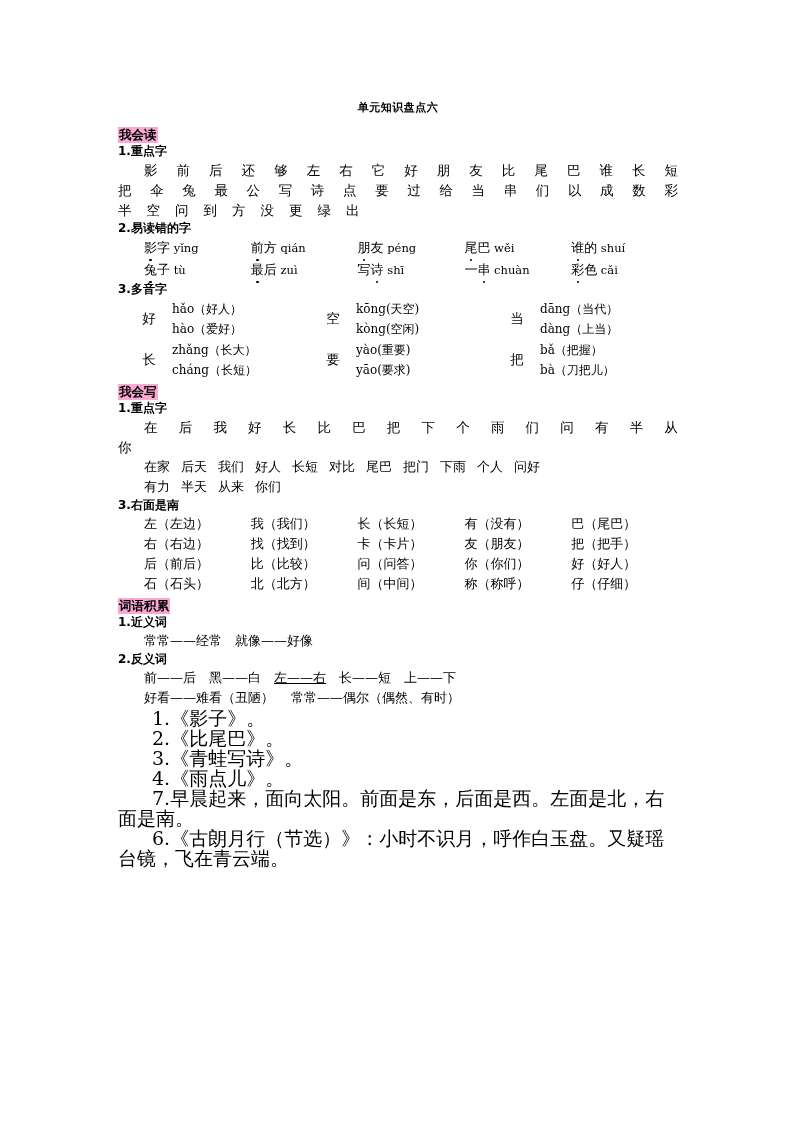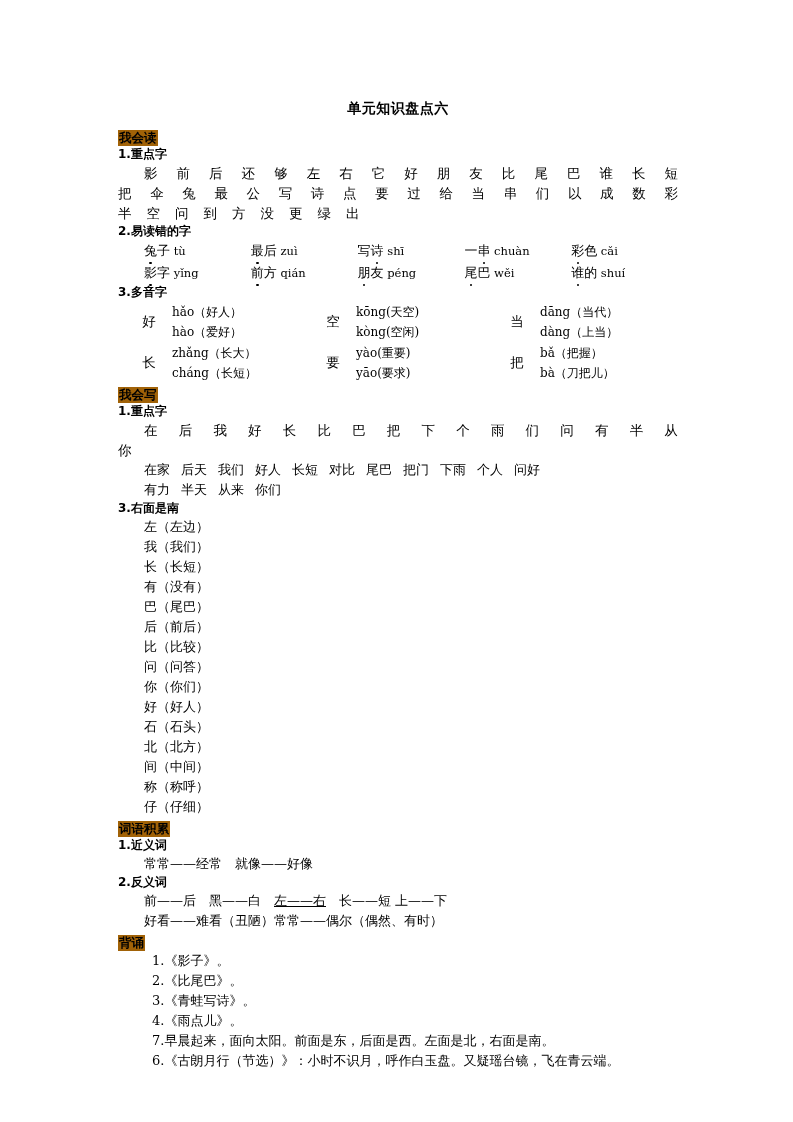--- a/index.html
+++ b/index.html
@@ -18,29 +18,29 @@
   .page {
     position: absolute;
     left: 118px;
     top: 0;
     width: 560px;
   }
   .doc-title {
     text-align: center;
     font-family: "DejaVu Sans", "Liberation Sans", sans-serif;
     font-weight: bold;
-    font-size: 14px;
+    font-size: 11px;
     letter-spacing: 0.5px;
     margin: 0;
     padding-top: 100px;
     padding-bottom: 8px;
   }
   .hl-head {
     display: inline-block;
-    background: #a16207;
+    background: #f9a8d4;
     font-family: "DejaVu Sans", "Liberation Sans", sans-serif;
     font-weight: bold;
     font-size: 12.5px;
     line-height: 16px;
     padding: 0 1px;
     margin-top: 2px;
   }
   .hl-head-wrap { margin: 2px 0 0 0; line-height: 17px; }
   .sub-head {
     font-family: "DejaVu Sans", "Liberation Sans", sans-serif;
@@ -103,36 +103,35 @@
   }
   .poly-readings { font-size: 12px; line-height: 20px; }
   .poly-readings div { white-space: nowrap; }
 
   
   .xjz-row {
     display: flex;
     padding-left: 26px;
     font-size: 13px;
     line-height: 20px;
-    flex-direction: column;
   }
   .xjz-cell { width: 107px; white-space: nowrap; }
 
   
   .wordlist {
     padding-left: 26px;
     font-size: 13px;
     line-height: 20px;
     white-space: nowrap;
   }
   .wordlist span { display: inline-block; }
 
   .recite-item {
     padding-left: 34px;
-    font-size: 13px;
+    font-size: 19px;
     line-height: 20px;
   }
   .recite-item.wrap { padding-left: 0; text-indent: 34px; white-space: normal; }
 </style>
 </head>
 <body>
 
 <div class="page">
 
   <div class="doc-title">单元知识盘点六</div>
@@ -191,33 +190,33 @@
       <span style="margin-right: 15px;">方</span>
       <span style="margin-right: 15px;">没</span>
       <span style="margin-right: 15px;">更</span>
       <span style="margin-right: 15px;">绿</span>
       <span style="margin-right: 15px;">出</span>
     </div>
 
   <div class="sub-head">
     <span>2.</span><span>易读错的字</span>
   </div>
+  <div class="dotted-row" id="d1">
+      <div class="dotted-cell"><span class="dot">影</span><span>字</span><span class="py"> yǐng</span></div>
+      <div class="dotted-cell"><span class="dot">前</span><span>方</span><span class="py"> qián</span></div>
+      <div class="dotted-cell"><span class="dot">朋</span><span>友</span><span class="py"> péng</span></div>
+      <div class="dotted-cell"><span class="dot">尾</span><span>巴</span><span class="py"> wěi</span></div>
+      <div class="dotted-cell"><span class="dot">谁</span><span>的</span><span class="py"> shuí</span></div>
+    </div>
   <div class="dotted-row" id="d2">
       <div class="dotted-cell"><span class="dot">兔</span><span>子</span><span class="py"> tù</span></div>
       <div class="dotted-cell"><span class="dot">最</span><span>后</span><span class="py"> zuì</span></div>
       <div class="dotted-cell"><span>写</span><span class="dot">诗</span><span class="py"> shī</span></div>
       <div class="dotted-cell"><span>一</span><span class="dot">串</span><span class="py"> chuàn</span></div>
       <div class="dotted-cell"><span class="dot">彩</span><span>色</span><span class="py"> cǎi</span></div>
-    </div>
-  <div class="dotted-row" id="d1">
-      <div class="dotted-cell"><span class="dot">影</span><span>字</span><span class="py"> yǐng</span></div>
-      <div class="dotted-cell"><span class="dot">前</span><span>方</span><span class="py"> qián</span></div>
-      <div class="dotted-cell"><span class="dot">朋</span><span>友</span><span class="py"> péng</span></div>
-      <div class="dotted-cell"><span class="dot">尾</span><span>巴</span><span class="py"> wěi</span></div>
-      <div class="dotted-cell"><span class="dot">谁</span><span>的</span><span class="py"> shuí</span></div>
     </div>
 
   <div class="sub-head">
     <span>3.</span><span>多音字</span>
   </div>
   <div class="poly" id="p1">
       <div class="poly-group">
         <div class="poly-char">好</div>
         <div class="poly-readings">
           <div>hǎo（好人）</div>
@@ -300,20 +299,27 @@
   </div>
   <div id="xjz">
       <div class="xjz-row">
         <div class="xjz-cell">左（左边）</div>
         <div class="xjz-cell">我（我们）</div>
         <div class="xjz-cell">长（长短）</div>
         <div class="xjz-cell">有（没有）</div>
         <div class="xjz-cell">巴（尾巴）</div>
       </div>
       <div class="xjz-row">
+        <div class="xjz-cell">右（右边）</div>
+        <div class="xjz-cell">找（找到）</div>
+        <div class="xjz-cell">卡（卡片）</div>
+        <div class="xjz-cell">友（朋友）</div>
+        <div class="xjz-cell">把（把手）</div>
+      </div>
+      <div class="xjz-row">
         <div class="xjz-cell">后（前后）</div>
         <div class="xjz-cell">比（比较）</div>
         <div class="xjz-cell">问（问答）</div>
         <div class="xjz-cell">你（你们）</div>
         <div class="xjz-cell">好（好人）</div>
       </div>
       <div class="xjz-row">
         <div class="xjz-cell">石（石头）</div>
         <div class="xjz-cell">北（北方）</div>
         <div class="xjz-cell">间（中间）</div>
@@ -327,26 +333,23 @@
   </div>
 
   <div class="sub-head">
     <span>1.</span><span>近义词</span>
   </div>
   <div class="wordlist" id="s2"><span style="margin-right: 13px;">常常——经常</span><span style="margin-right: 13px;">就像——好像</span></div>
 
   <div class="sub-head">
     <span>2.</span><span>反义词</span>
   </div>
-  <div class="wordlist" id="a1"><span style="margin-right: 13px;">前——后</span><span style="margin-right: 13px;">黑——白</span><span style="margin-right: 13px; text-decoration: underline;">左——右</span><span style="margin-right: 4px;">长——短</span><span style="margin-right: 13px;">上——下</span></div>
-  <div class="wordlist" id="a2"><span style="">好看——难看（丑陋）</span><span style="margin-right: 17px;">常常——偶尔（偶然、有时）</span></div>
-
-  <div class="hl-head-wrap">
-    <span class="hl-head">背诵</span>
-  </div>
+  <div class="wordlist" id="a1"><span style="margin-right: 13px;">前——后</span><span style="margin-right: 13px;">黑——白</span><span style="margin-right: 13px; text-decoration: underline;">左——右</span><span style="margin-right: 13px;">长——短</span><span style="margin-right: 13px;">上——下</span></div>
+  <div class="wordlist" id="a2"><span style="margin-right: 17px;">好看——难看（丑陋）</span><span style="margin-right: 17px;">常常——偶尔（偶然、有时）</span></div>
+
   <div id="recite">
       <div class="recite-item">1.《影子》。</div>
       <div class="recite-item">2.《比尾巴》。</div>
       <div class="recite-item">3.《青蛙写诗》。</div>
       <div class="recite-item">4.《雨点儿》。</div>
       <div class="recite-item wrap">7.早晨起来，面向太阳。前面是东，后面是西。左面是北，右面是南。</div>
       <div class="recite-item wrap">6.《古朗月行（节选）》：小时不识月，呼作白玉盘。又疑瑶台镜，飞在青云端。</div>
     </div>
 
 </div>

